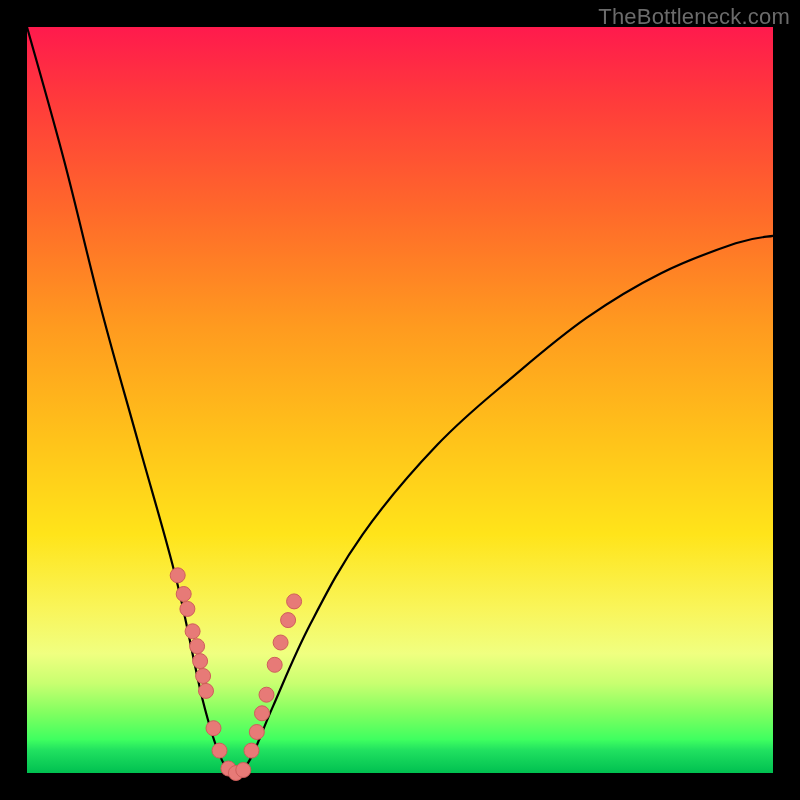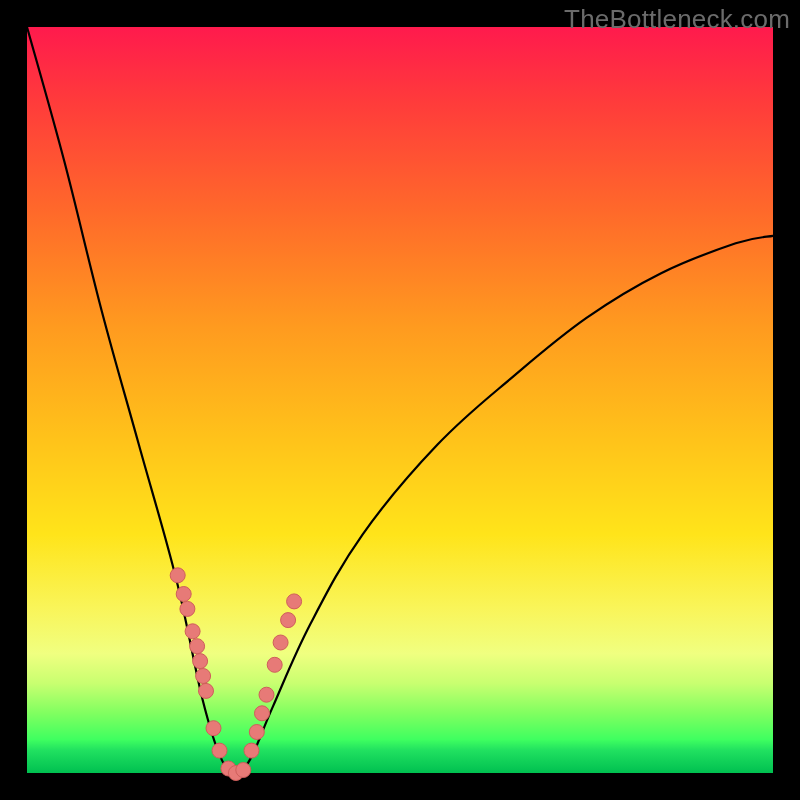--- a/index.html
+++ b/index.html
@@ -31,21 +31,21 @@
       #3fff60 95.5%,
       #20e060 97%,
       #00c050 100%
     );
   }
   .watermark {
     position: absolute;
     top: 4px;
     right: 10px;
     color: #6b6b6b;
-    font-size: 26px;
+    font-size: 22px;
     font-weight: 500;
     letter-spacing: 0.2px;
     z-index: 10;
   }
   svg.plot {
     position: absolute;
     left: 0;
     top: 0;
     width: 746px;
     height: 746px;

